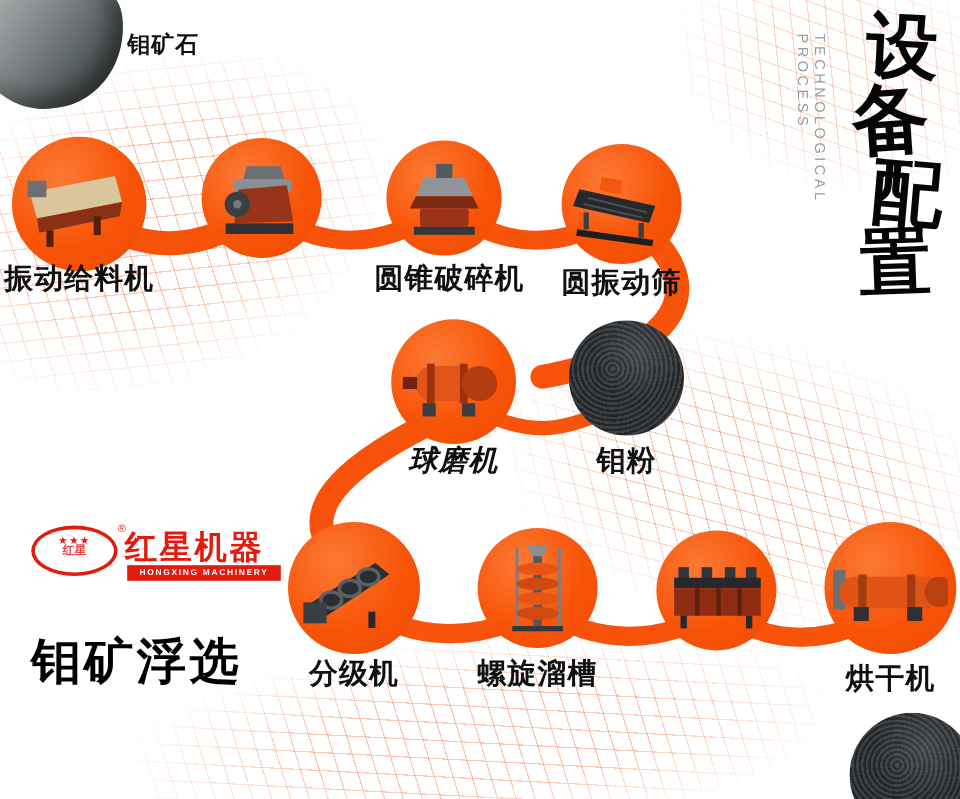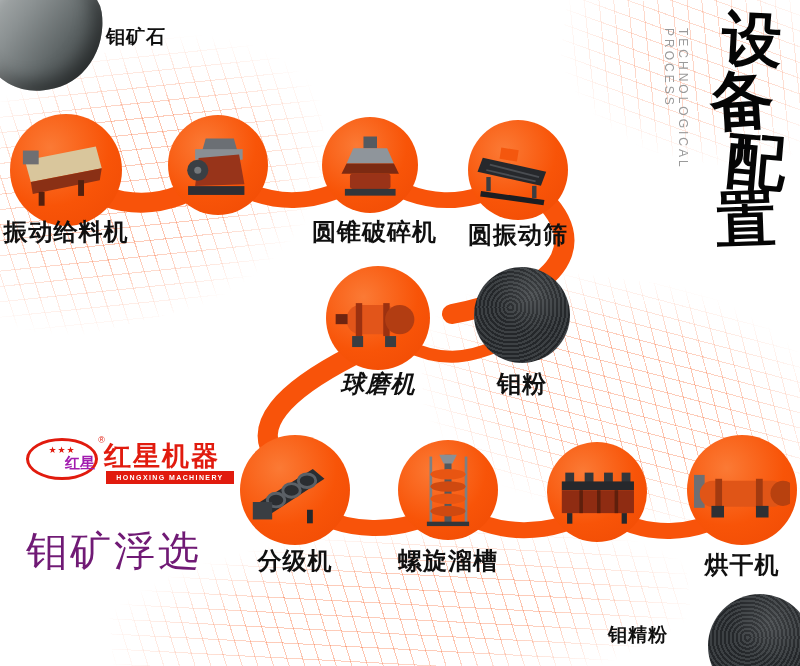--- a/index.html
+++ b/index.html
@@ -75,31 +75,31 @@
   .calligraphy .ch{font-size:60px;line-height:0.98;}
   .ch1{transform:rotate(3deg) translateX(4px);}
   .ch2{transform:rotate(-4deg) translateX(-6px);font-size:64px !important;}
   .ch3{transform:rotate(5deg) translateX(8px);}
   .ch4{transform:rotate(-2deg) translateX(-2px);}
 
   
   .badge{position:absolute;left:26px;top:438px;width:72px;height:42px;z-index:3;
     border:3px solid #e11b0e;border-radius:50%;box-sizing:border-box;}
   .badge .stars{color:#e11b0e;font-size:9px;text-align:center;margin-top:4px;letter-spacing:1px;}
-  .badge .cn{color:#a21caf;font-size:15px;font-weight:800;text-align:right;line-height:1;}
+  .badge .cn{color:#ef4444;font-size:10px;font-weight:800;text-align:center;line-height:1;}
   .badge .reg{position:absolute;right:-10px;top:-6px;font-size:9px;color:#e11b0e;}
   .brand-cn{position:absolute;left:104px;top:438px;z-index:3;color:#e11b0e;
     font-size:27px;font-weight:800;letter-spacing:2px;}
   .brand-en{position:absolute;left:106px;top:471px;width:128px;height:13px;z-index:3;
     background:#e11b0e;color:#ffffff;font-size:7px;font-weight:700;text-align:center;
     line-height:13px;letter-spacing:1.4px;}
 
   
-  .title1{position:absolute;left:26px;top:524px;z-index:3;color:#701a75;
-    font-size:41px;font-weight:400;letter-spacing:3px;}
+  .title1{position:absolute;left:26px;top:524px;z-index:3;color:#000000;
+    font-size:41px;font-weight:700;letter-spacing:3px;}
   .title2{position:absolute;left:100px;top:582px;z-index:3;color:#0d0d0d;
     font-size:39px;font-weight:800;letter-spacing:3px;}
 </style>
 </head>
 <body>
 
 <div id="poster">
 
   <div class="mesh mesh1"></div>
   <div class="mesh mesh2"></div>
@@ -235,21 +235,20 @@
   <div class="station dark product-circle"></div>
 
   <div class="lbl l1">振动给料机</div>
   <div class="lbl l3">圆锥破碎机</div>
   <div class="lbl l4">圆振动筛</div>
   <div class="lbl l5">球磨机</div>
   <div class="lbl l6">钼粉</div>
   <div class="lbl l7">分级机</div>
   <div class="lbl l8">螺旋溜槽</div>
   <div class="lbl l10">烘干机</div>
-  <div class="lbl product-label">钼精粉</div>
 
   <div class="badge">
     <div class="stars">★★★</div>
     <div class="cn">红星</div>
     <div class="reg">®</div>
   </div>
   <div class="brand-cn">红星机器</div>
   <div class="brand-en">HONGXING MACHINERY</div>
 
   <div class="title1">钼矿浮选</div>

